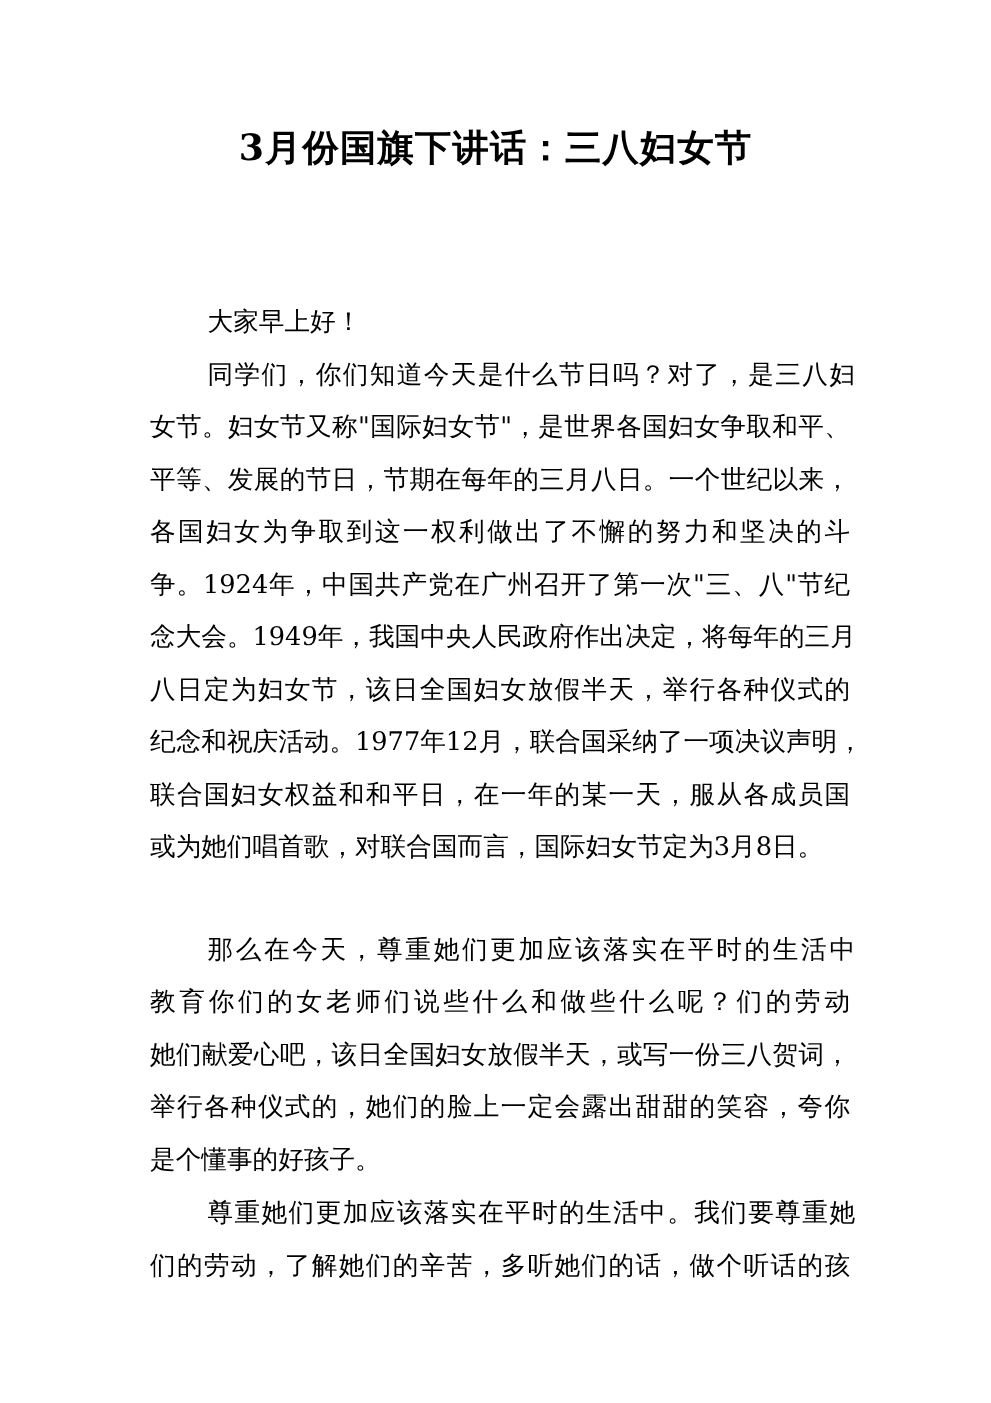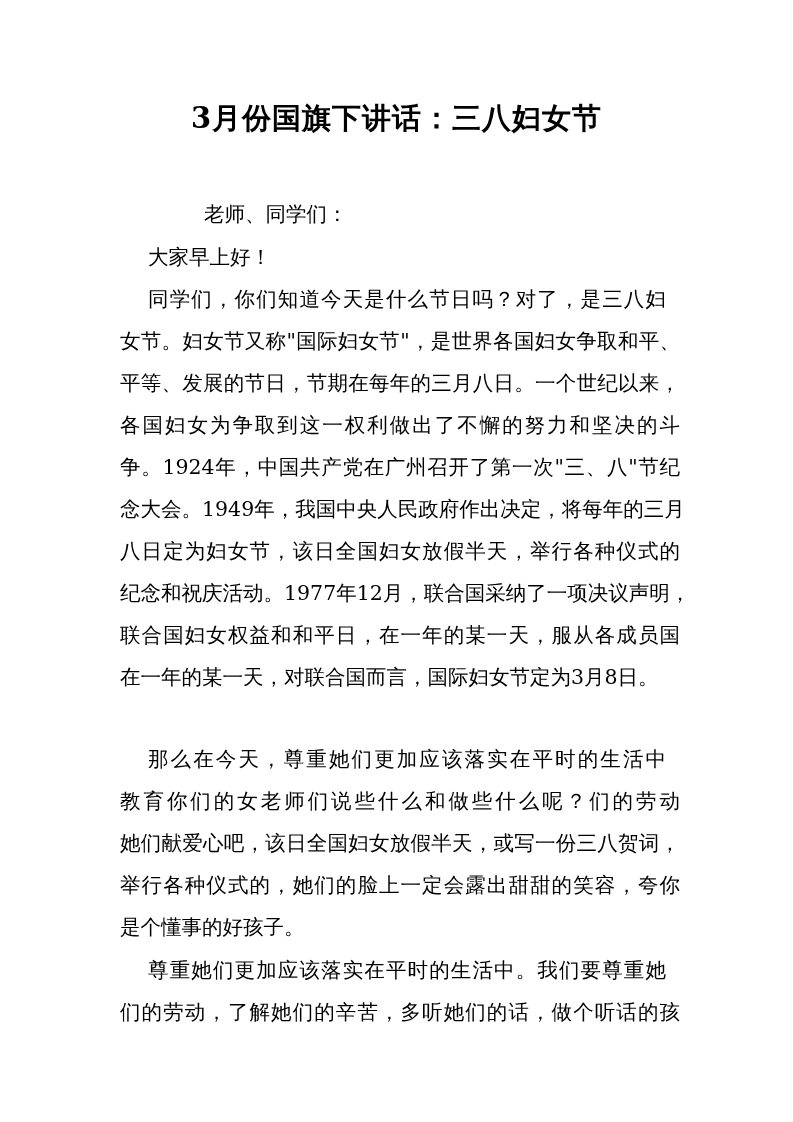--- a/index.html
+++ b/index.html
@@ -13,43 +13,42 @@
     position: absolute; left: 0; top: 98px; width: 793px;
     text-align: center; font-size: 29px; font-weight: bold;
     letter-spacing: 1px; line-height: 40px;
   }
   .line {
     position: absolute; left: 120px; width: 560px;
     font-size: 20.5px; line-height: 28px; white-space: nowrap;
     text-align: justify; text-align-last: justify;
   }
   .line.last { text-align-last: left; }
-  .line.indent { left: 148px; width: 518px; }
+  .line.indent { left: 166px; width: 518px; }
   .line.indent2 { left: 204px; width: 476px; }
 </style>
 </head>
 <body>
 
 <div class="page">
   <div class="title" style="top:98px">3月份国旗下讲话：三八妇女节</div>
 
-  <div class="line indent2 last" style="top:200px">老师、同学们：</div>
   <div class="line indent last" style="top:243px">大家早上好！</div>
 
   <div>
     <div class="line indent" style="top:285px">同学们，你们知道今天是什么节日吗？对了，是三八妇</div>
     <div class="line" style="top:327px">女节。妇女节又称"国际妇女节"，是世界各国妇女争取和平、</div>
     <div class="line" style="top:369px">平等、发展的节日，节期在每年的三月八日。一个世纪以来，</div>
     <div class="line" style="top:411px">各国妇女为争取到这一权利做出了不懈的努力和坚决的斗</div>
     <div class="line" style="top:453px">争。1924年，中国共产党在广州召开了第一次"三、八"节纪</div>
     <div class="line" style="top:495px">念大会。1949年，我国中央人民政府作出决定，将每年的三月</div>
     <div class="line" style="top:537px">八日定为妇女节，该日全国妇女放假半天，举行各种仪式的</div>
     <div class="line" style="top:579px">纪念和祝庆活动。1977年12月，联合国采纳了一项决议声明，</div>
     <div class="line" style="top:621px">联合国妇女权益和和平日，在一年的某一天，服从各成员国</div>
-    <div class="line last" style="top:663px">在一年的某一天，对联合国而言，国际妇女节定为3月8日。</div>
+    <div class="line last" style="top:663px">或为她们唱首歌，对联合国而言，国际妇女节定为3月8日。</div>
   </div>
 
   <div>
     <div class="line indent" style="top:745px">那么在今天，尊重她们更加应该落实在平时的生活中</div>
     <div class="line" style="top:787px">教育你们的女老师们说些什么和做些什么呢？们的劳动</div>
     <div class="line" style="top:829px">她们献爱心吧，该日全国妇女放假半天，或写一份三八贺词，</div>
     <div class="line" style="top:871px">举行各种仪式的，她们的脸上一定会露出甜甜的笑容，夸你</div>
     <div class="line last" style="top:913px">是个懂事的好孩子。</div>
   </div>
 

